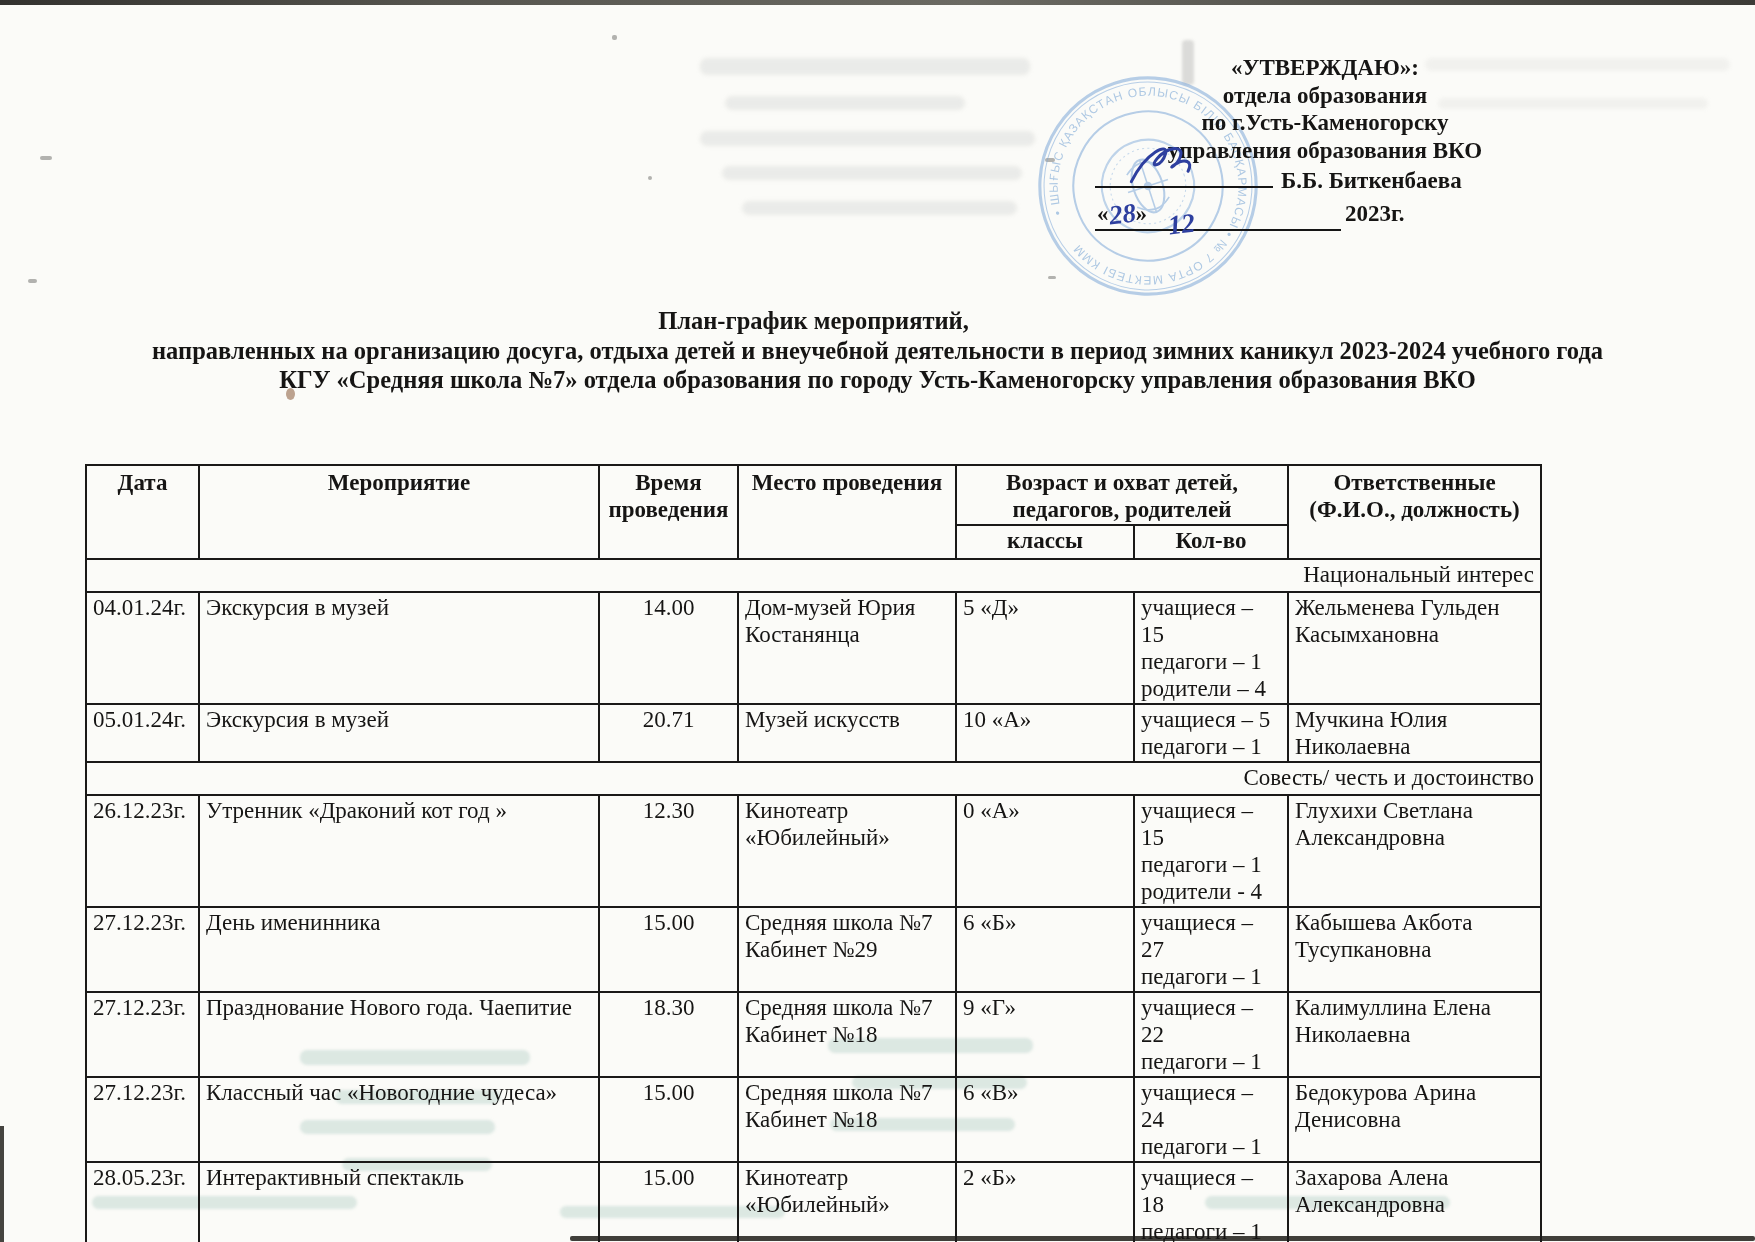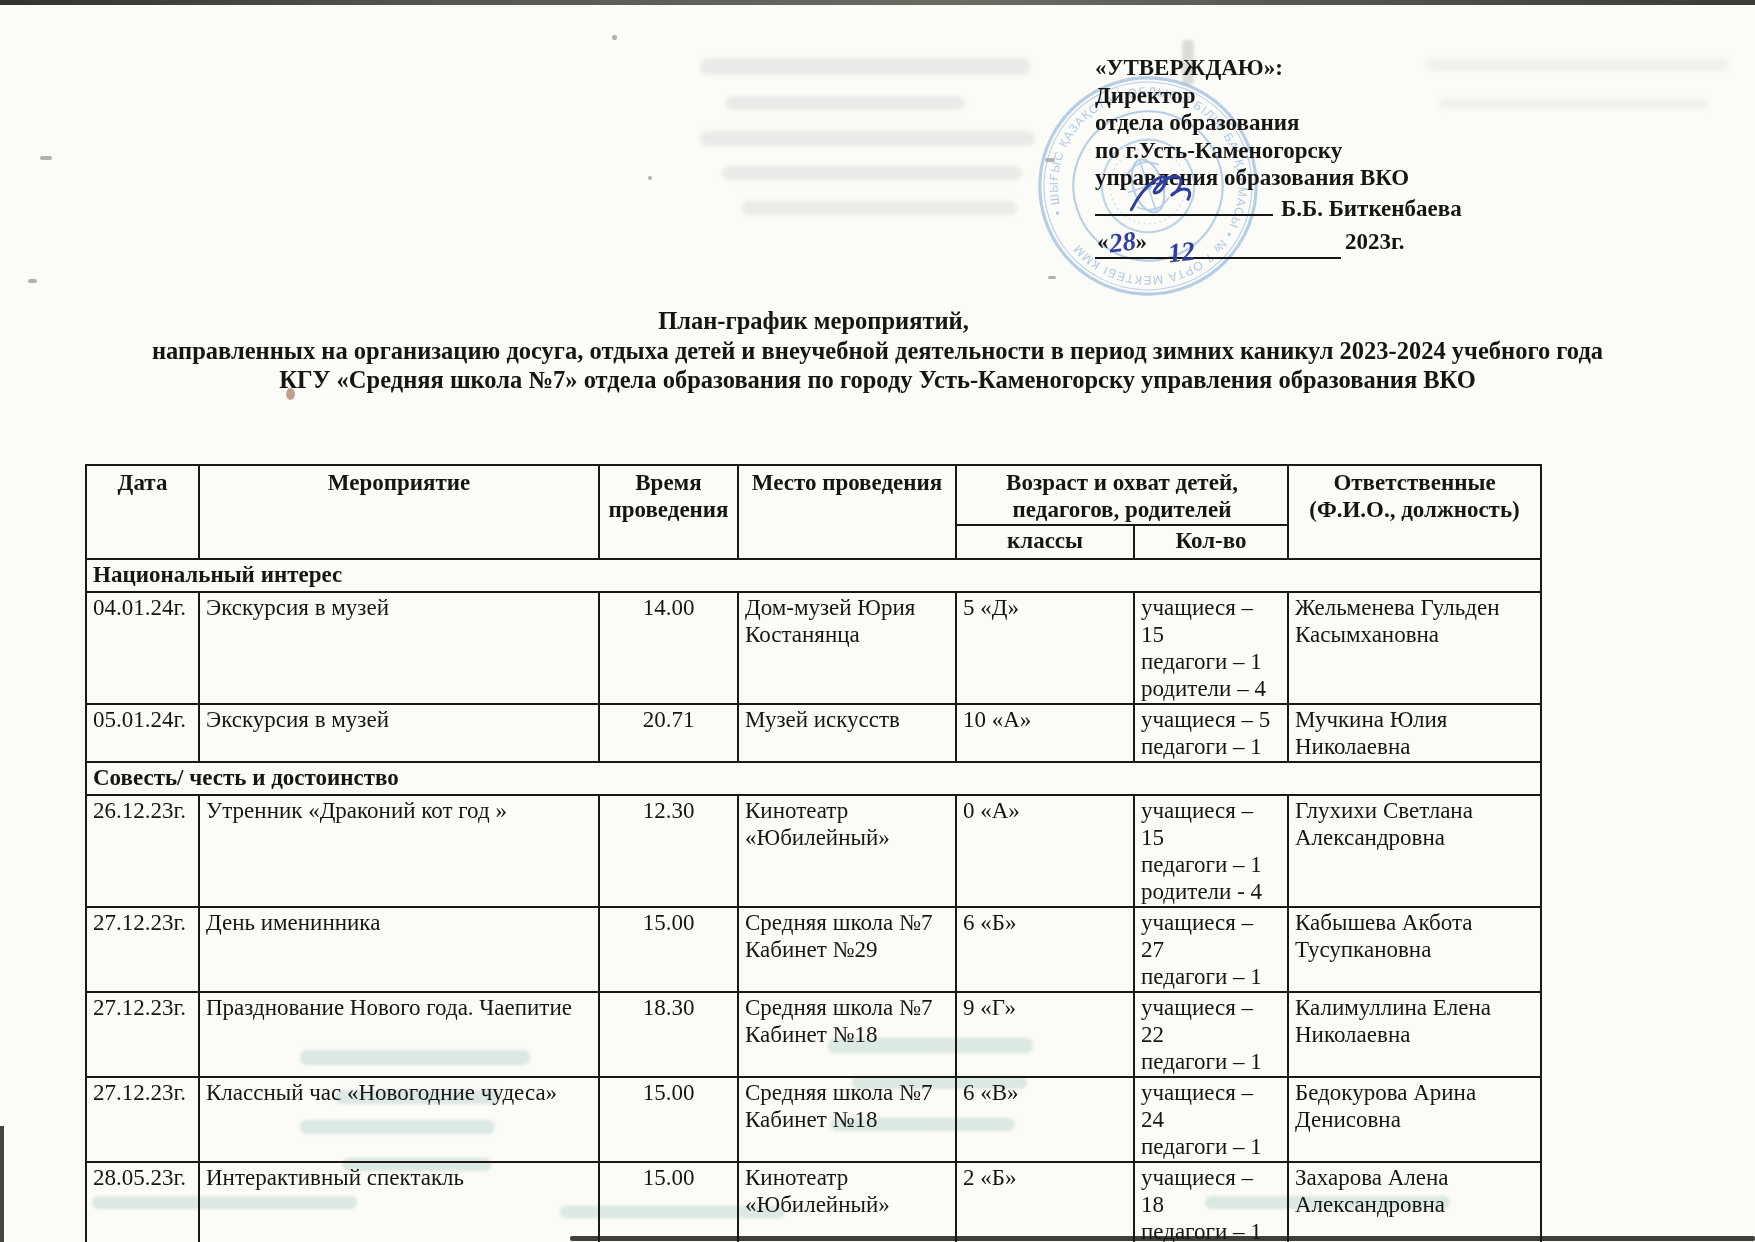--- a/index.html
+++ b/index.html
@@ -27,21 +27,21 @@
   .bleed{position:absolute;border-radius:7px;filter:blur(2px);}
   .bleed.gray{background:rgba(152,156,154,.16);}
   .bleed.faint{background:rgba(160,160,160,.10);}
   .bleed.teal{background:rgba(110,165,150,.22);filter:blur(1.5px);}
 
   
   .stamp{position:absolute;left:1022px;top:60px;width:252px;height:252px;opacity:.55;transform:rotate(-18deg);}
 
   
   .approval{position:absolute;left:1095px;top:54px;width:460px;z-index:2;}
-  .a-line{font-size:23px;line-height:27.5px;font-weight:bold;}
+  .a-line{font-size:23px;line-height:27.5px;font-weight:bold;text-align:center;}
   .a-sig{position:relative;font-size:23px;line-height:30px;font-weight:bold;margin-top:2px;white-space:nowrap;}
   .sig-underline{display:inline-block;width:178px;border-bottom:2px solid #151515;height:20px;margin-right:8px;}
   .signature-svg{position:absolute;left:28px;top:-26px;width:115px;height:52px;}
   .a-date{font-size:23px;line-height:30px;font-weight:bold;margin-top:1px;white-space:nowrap;}
   .du{display:inline-block;border-bottom:2px solid #151515;padding:0 2px;}
   .u{display:inline-block;border-bottom:2px solid #151515;height:22px;vertical-align:bottom;text-align:center;}
   .u2{width:64px;}
   .u3{width:128px;margin-right:4px;}
   .hand{color:#2e3f9f;font-style:italic;font-weight:bold;font-size:27px;display:inline-block;transform:rotate(-7deg);position:relative;top:2px;}
 
@@ -49,21 +49,21 @@
   .title{position:absolute;left:0;top:306px;width:1755px;text-align:center;z-index:2;}
   .title div{font-weight:bold;font-size:24.5px;line-height:29.5px;}
   .t1{transform:translateX(-64px);}
 
   
   table.doc{position:absolute;left:85px;top:464px;width:1455px;border-collapse:collapse;table-layout:fixed;z-index:2;background:transparent;}
   table.doc th,table.doc td{border:2px solid #1a1918;vertical-align:top;padding:1px 6px;font-size:23px;line-height:27px;overflow:hidden;}
   table.doc th{font-weight:bold;text-align:center;padding-top:3px;}
   tr.hdr1{height:56px;}
   tr.hdr2 th{height:30px;padding-top:1px;}
-  td.section{font-weight:bold;text-align:left;font-size:24px;height:29px;padding:0;border-top-width:3px;border-bottom-width:3px;border-radius:14px;}
+  td.section{font-weight:normal;text-align:right;font-size:24px;height:29px;padding:0;border-top-width:3px;border-bottom-width:3px;border-radius:14px;}
   td.c1{font-weight:normal;padding-left:4px;padding-right:2px;font-size:22px;}
   td.c2{padding-left:8px;}
   td.c3{text-align:center;margin-top:21px;}
   td.c4{padding-left:8px;}
   td.c5{text-align:left;}
   td.c6{font-size:22px;padding-left:6px;padding-right:2px;}
   td.c7{padding-left:6px;}
   .ln:empty{display:none;}
 </style>
 </head>
@@ -117,21 +117,20 @@
     <ellipse cx="120" cy="120" rx="14" ry="26" fill="none" stroke="#7fa9d9" stroke-width="2"></ellipse>
     <line x1="120" y1="94" x2="120" y2="146" stroke="#7fa9d9" stroke-width="1.5"></line>
     <line x1="100" y1="120" x2="140" y2="120" stroke="#7fa9d9" stroke-width="1.5"></line>
     <path d="M104 136 q16 14 32 0" fill="none" stroke="#7fa9d9" stroke-width="1.5"></path>
     <path d="M104 104 q16 -14 32 0" fill="none" stroke="#7fa9d9" stroke-width="1.5"></path>
     <circle cx="120" cy="120" r="4" fill="#7fa9d9"></circle>
   </svg>
 
   <div class="approval">
     <div class="a-line">«УТВЕРЖДАЮ»:</div>
-    <div class="a-line">Директор</div>
     <div class="a-line">отдела образования</div>
     <div class="a-line">по г.Усть-Каменогорску</div>
     <div class="a-line">управления образования ВКО</div>
     <div class="a-sig">
       <svg class="signature-svg" viewBox="0 0 120 55">
         <path d="M8 44 C 24 12, 48 2, 44 15 C 41 27, 26 31, 35 20 C 46 7, 64 5, 60 17 C 57 27, 45 32, 54 26 C 64 19, 74 22, 68 33" fill="none" stroke="#2e3f9f" stroke-width="3.2" stroke-linecap="round"></path>
       </svg>
       <span class="sig-underline"></span><span>Б.Б. Биткенбаева</span>
     </div>
     <div class="a-date">

